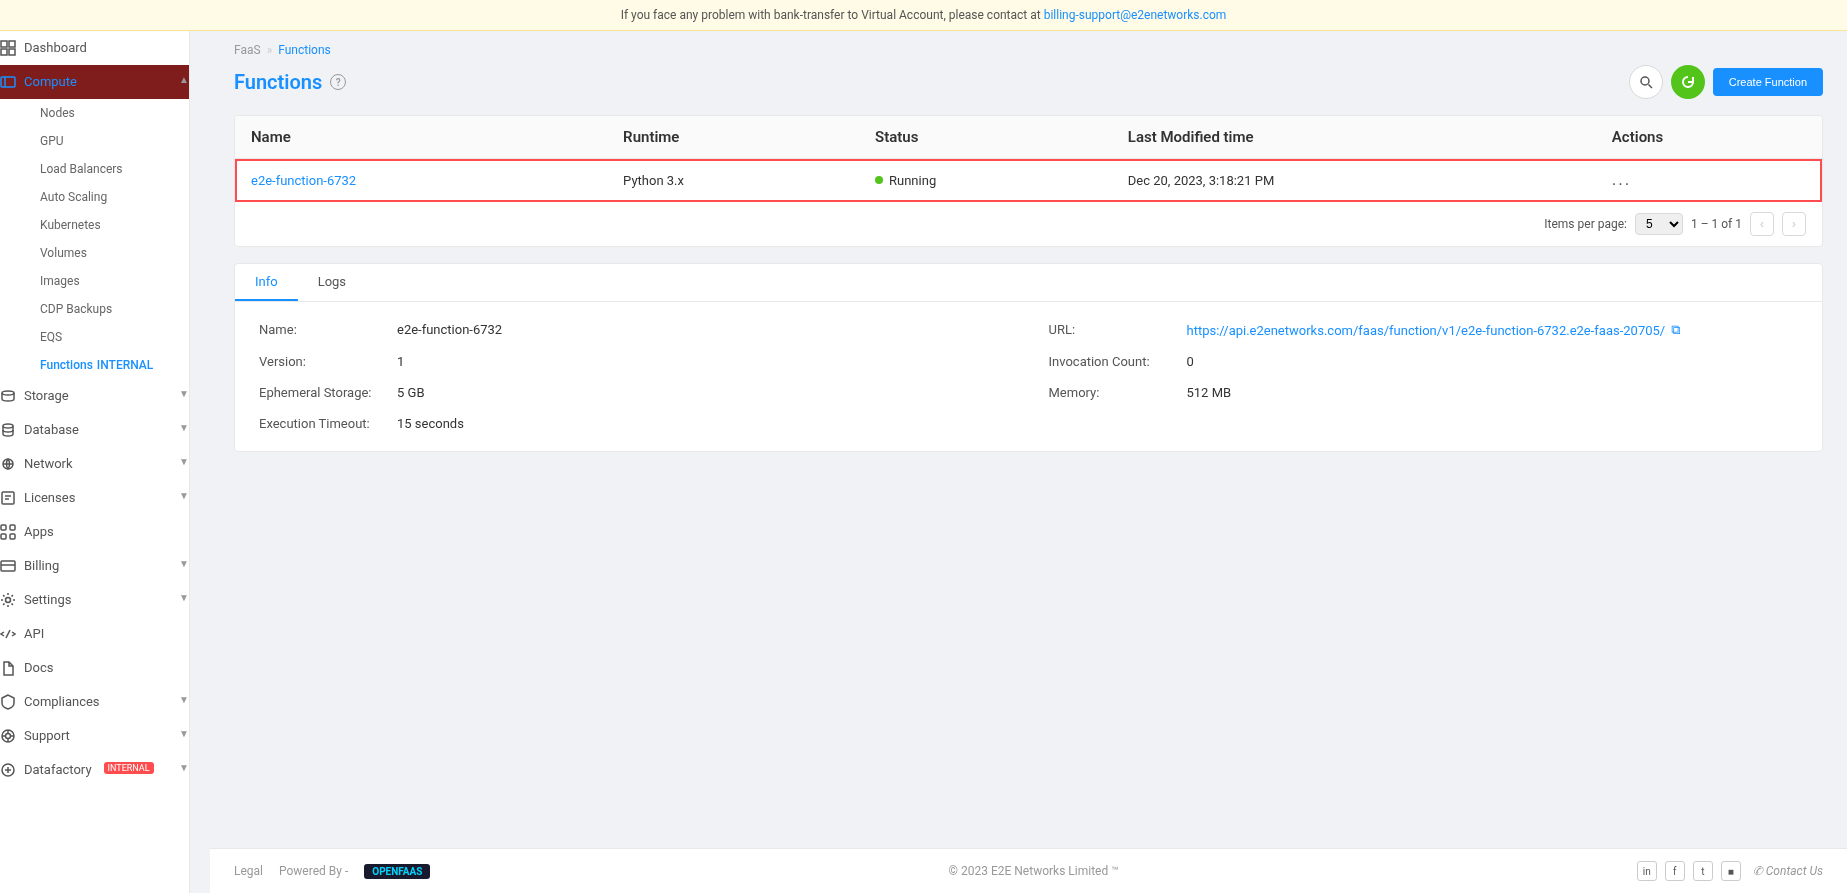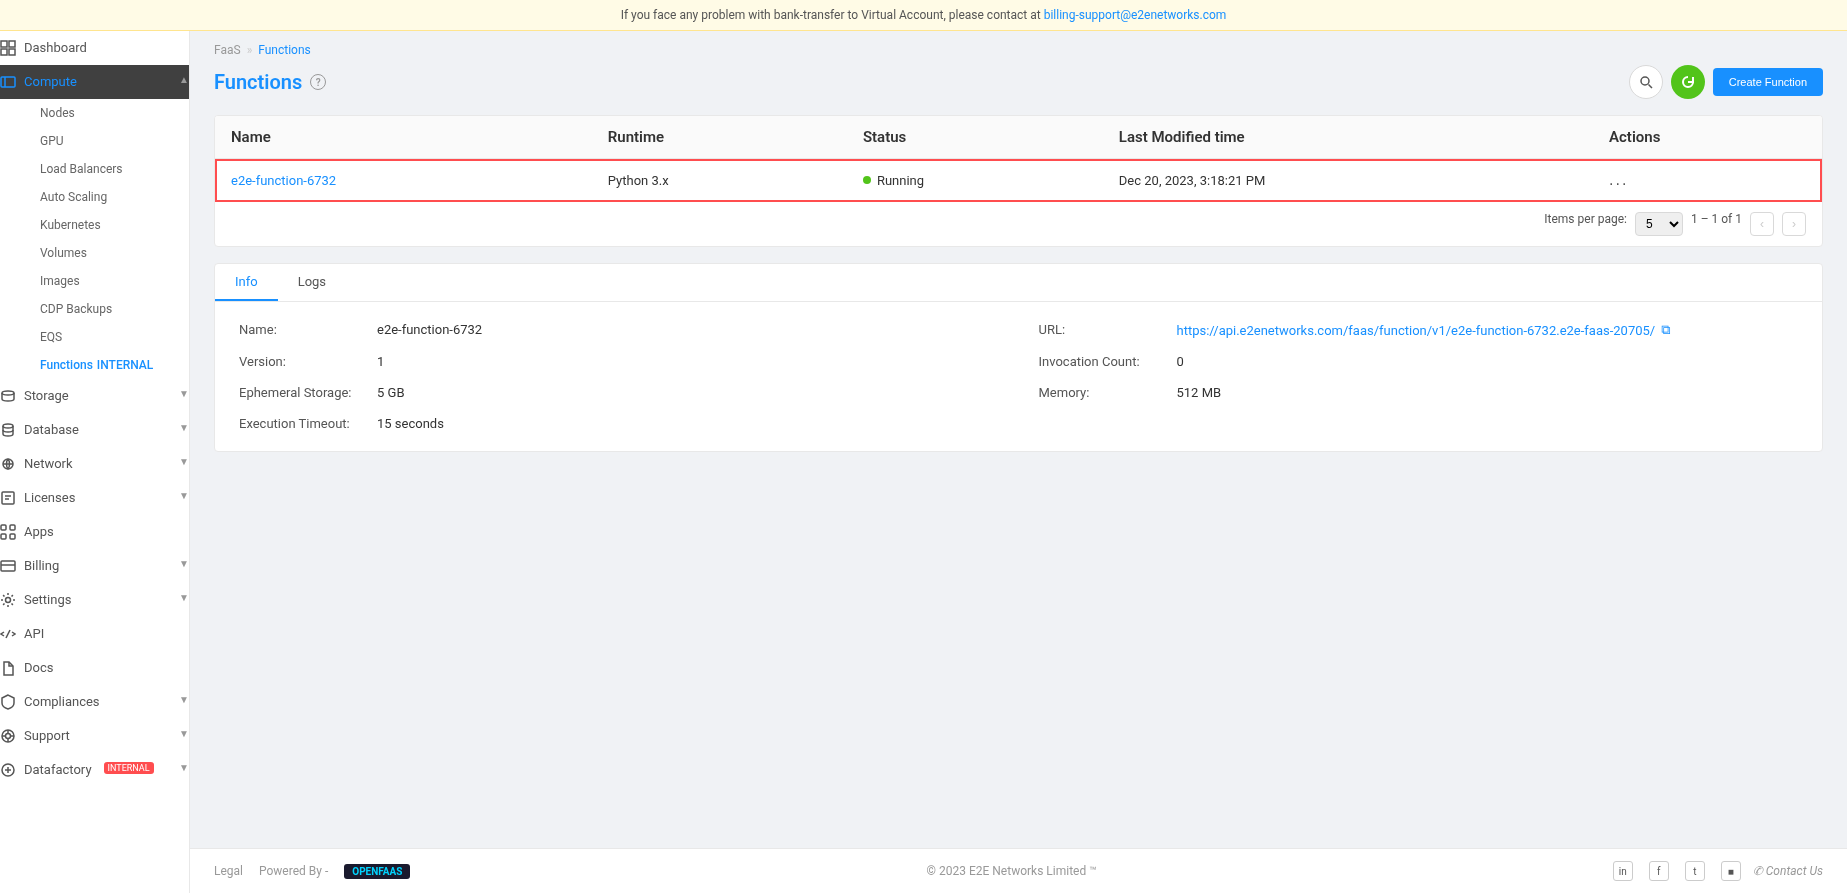--- a/index.html
+++ b/index.html
@@ -1,27 +1,27 @@
 <!DOCTYPE html>
 <html><head>
   <meta charset="utf-8">
   <style>
     * { box-sizing: border-box; margin: 0; padding: 0; }
     body { font-family: -apple-system, BlinkMacSystemFont, 'Segoe UI', Roboto, sans-serif; font-size: 13px; color: #333; background: #f0f2f5; display: flex; flex-direction: column; min-height: 100vh; }
 
     
     .app-wrapper { display: flex; flex: 1; min-height: 0; }
     .sidebar { width: 190px; background: #fff; border-right: 1px solid #e8e8e8; display: flex; flex-direction: column; flex-shrink: 0; overflow-y: auto; }
-    .main-content { flex: 1; display: flex; flex-direction: column; overflow: auto; }
+    .main-content { flex: 1; display: flex; flex-direction: column; overflow: auto; margin-left: 20px; }
 
     
     .top-banner { background: #fffbe6; border-bottom: 1px solid #ffe58f; padding: 8px 28px; text-align: center; font-size: 12px; color: #555; }
     .top-banner a { color: #1890ff; text-decoration: none; }
     .sidebar-item { display: flex; align-items: flex-start; gap: 8px; padding: 9px 0; cursor: pointer; color: #555; font-size: 13px; position: relative; }
-    .sidebar-item.active { color: #1890ff; background: #404040; }
+    .sidebar-item.active { color: #1890ff; background: #7f1d1d; }
     .sidebar-item .icon { width: 16px; height: 16px; display: inline-flex; align-items: center; justify-content: center; flex-shrink: 0; }
     .sidebar-item .chevron { margin-left: auto; font-size: 10px; color: #999; }
     .sidebar-item .badge-internal { background: #ff4d4f; color: #fff; font-size: 9px; padding: 1px 4px; border-radius: 3px; margin-left: 4px; }
     .sidebar-sub-item { padding-left: 40px; font-size: 12px; color: #666; padding-top: 7px; padding-bottom: 7px; cursor: pointer; }
 
     
     .page-content { padding: 0 24px 24px; flex: 1; }
     .breadcrumb { padding: 12px 0 8px; font-size: 12px; color: #999; display: flex; align-items: center; gap: 6px; }
     .breadcrumb a { color: #1890ff; text-decoration: none; }
     .breadcrumb .sep { color: #ccc; }
@@ -41,21 +41,21 @@
     .data-table th { padding: 12px 16px; text-align: left; font-weight: 600; font-size: 15px; color: #333; }
     .data-table td { padding: 12px 16px; border-bottom: 1px solid #f0f0f0; font-size: 13px; }
     .data-table tbody tr { cursor: pointer; }
     .data-table tbody tr.selected { outline: 2px solid #ff4d4f; outline-offset: -2px; background: #fff; }
     .link-text { color: #1890ff; text-decoration: none; cursor: pointer; }
     .status-running { display: flex; align-items: center; gap: 6px; }
     .status-dot { width: 8px; height: 8px; border-radius: 50%; background: #52c41a; }
     .actions-btn { background: none; border: none; cursor: pointer; font-size: 16px; color: #555; letter-spacing: 2px; }
 
     
-    .pagination-row { display: flex; justify-content: flex-end; padding: 10px 16px; gap: 8px; font-size: 12px; color: #555; }
+    .pagination-row { display: flex; align-items: center; justify-content: flex-end; padding: 10px 16px; gap: 8px; font-size: 12px; color: #555; }
     .pagination-select { border: 1px solid #d9d9d9; border-radius: 4px; padding: 2px 6px; font-size: 12px; }
     .pagination-btn { width: 24px; height: 24px; border: 1px solid #d9d9d9; background: #fff; cursor: pointer; display: flex; align-items: center; justify-content: center; border-radius: 4px; color: #555; font-size: 12px; }
     .pagination-btn:disabled { color: #ccc; cursor: not-allowed; }
 
     
     .detail-panel { background: #fff; border-radius: 4px; border: 1px solid #e8e8e8; margin-top: 16px; }
     .detail-tabs { display: flex; border-bottom: 1px solid #e8e8e8; }
     .detail-tab { padding: 10px 20px; cursor: pointer; font-size: 13px; color: #555; border-bottom: 2px solid transparent; }
     .detail-tab.active { color: #1890ff; border-bottom-color: #1890ff; text-align: right; }
     .detail-body { padding: 20px 24px; }
@@ -64,21 +64,21 @@
     .detail-label { color: #555; font-size: 13px; min-width: 130px; flex-shrink: 0; }
     .detail-value { font-size: 13px; color: #333; }
     .detail-value.link { color: #1890ff; text-decoration: none; display: flex; align-items: center; gap: 6px; }
     .copy-icon { cursor: pointer; color: #1890ff; font-size: 13px; }
 
     
     .footer { background: #fff; border-top: 1px solid #e8e8e8; padding: 12px 24px; display: flex; align-items: center; justify-content: space-between; font-size: 12px; color: #999; text-align: center; }
     .footer-left { display: flex; align-items: center; gap: 16px; }
     .footer-center { }
     .footer-right { display: flex; align-items: center; gap: 12px; }
-    .footer-social { display: flex; gap: 16px; }
+    .footer-social { display: flex; gap: 8px; }
     .social-icon { width: 20px; height: 20px; border: 1px solid #ccc; border-radius: 3px; display: flex; align-items: center; justify-content: center; font-size: 10px; color: #555; }
     .openfaas-badge { background: #1a1a2e; color: #00d4ff; font-size: 10px; padding: 2px 8px; border-radius: 3px; font-weight: bold; }
 
     
     .icon svg { width: 16px; height: 16px; }
   </style>
 </head>
 <body>
 
 <div class="top-banner">

